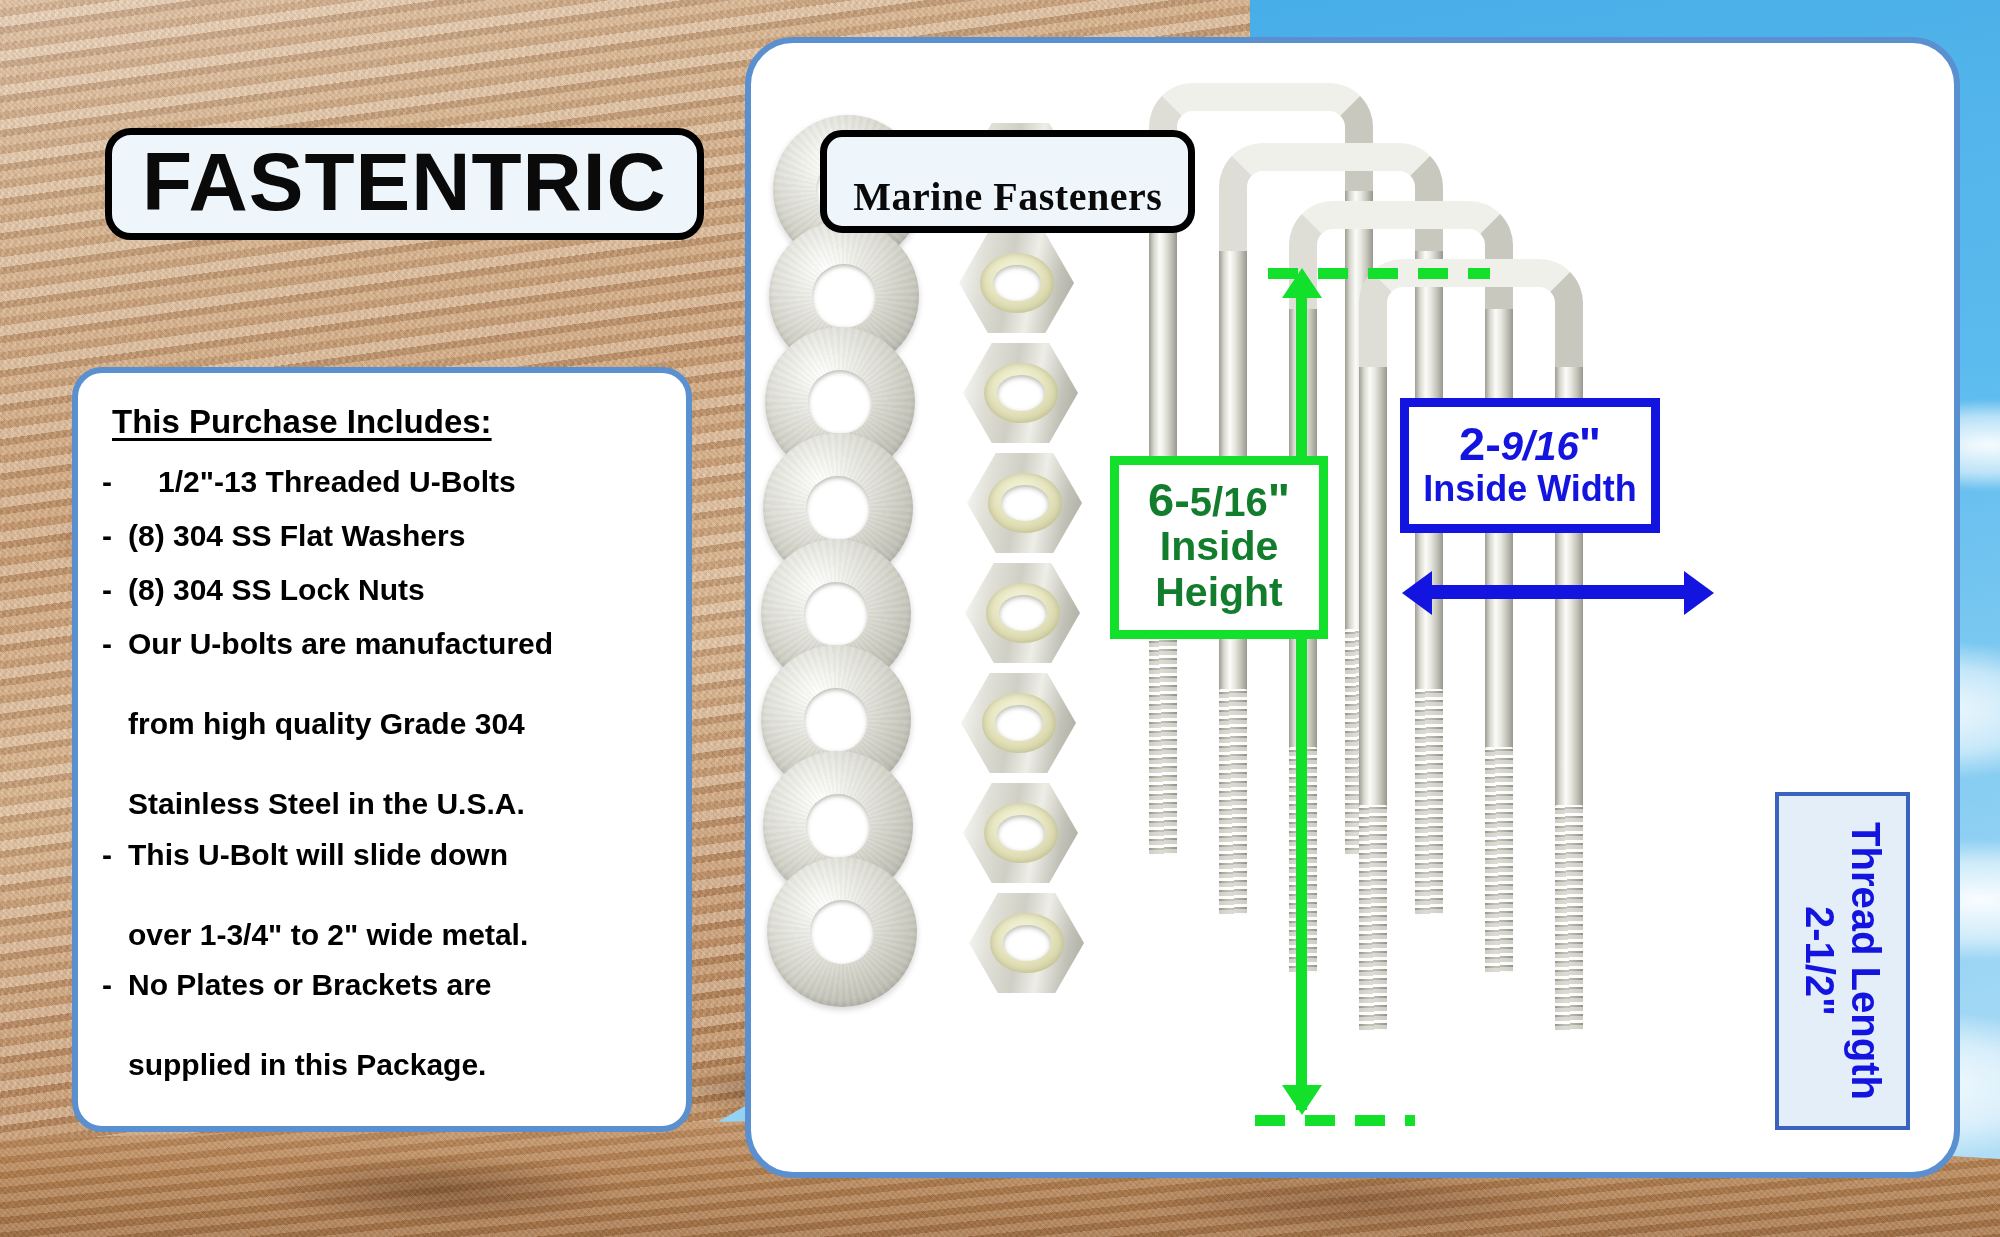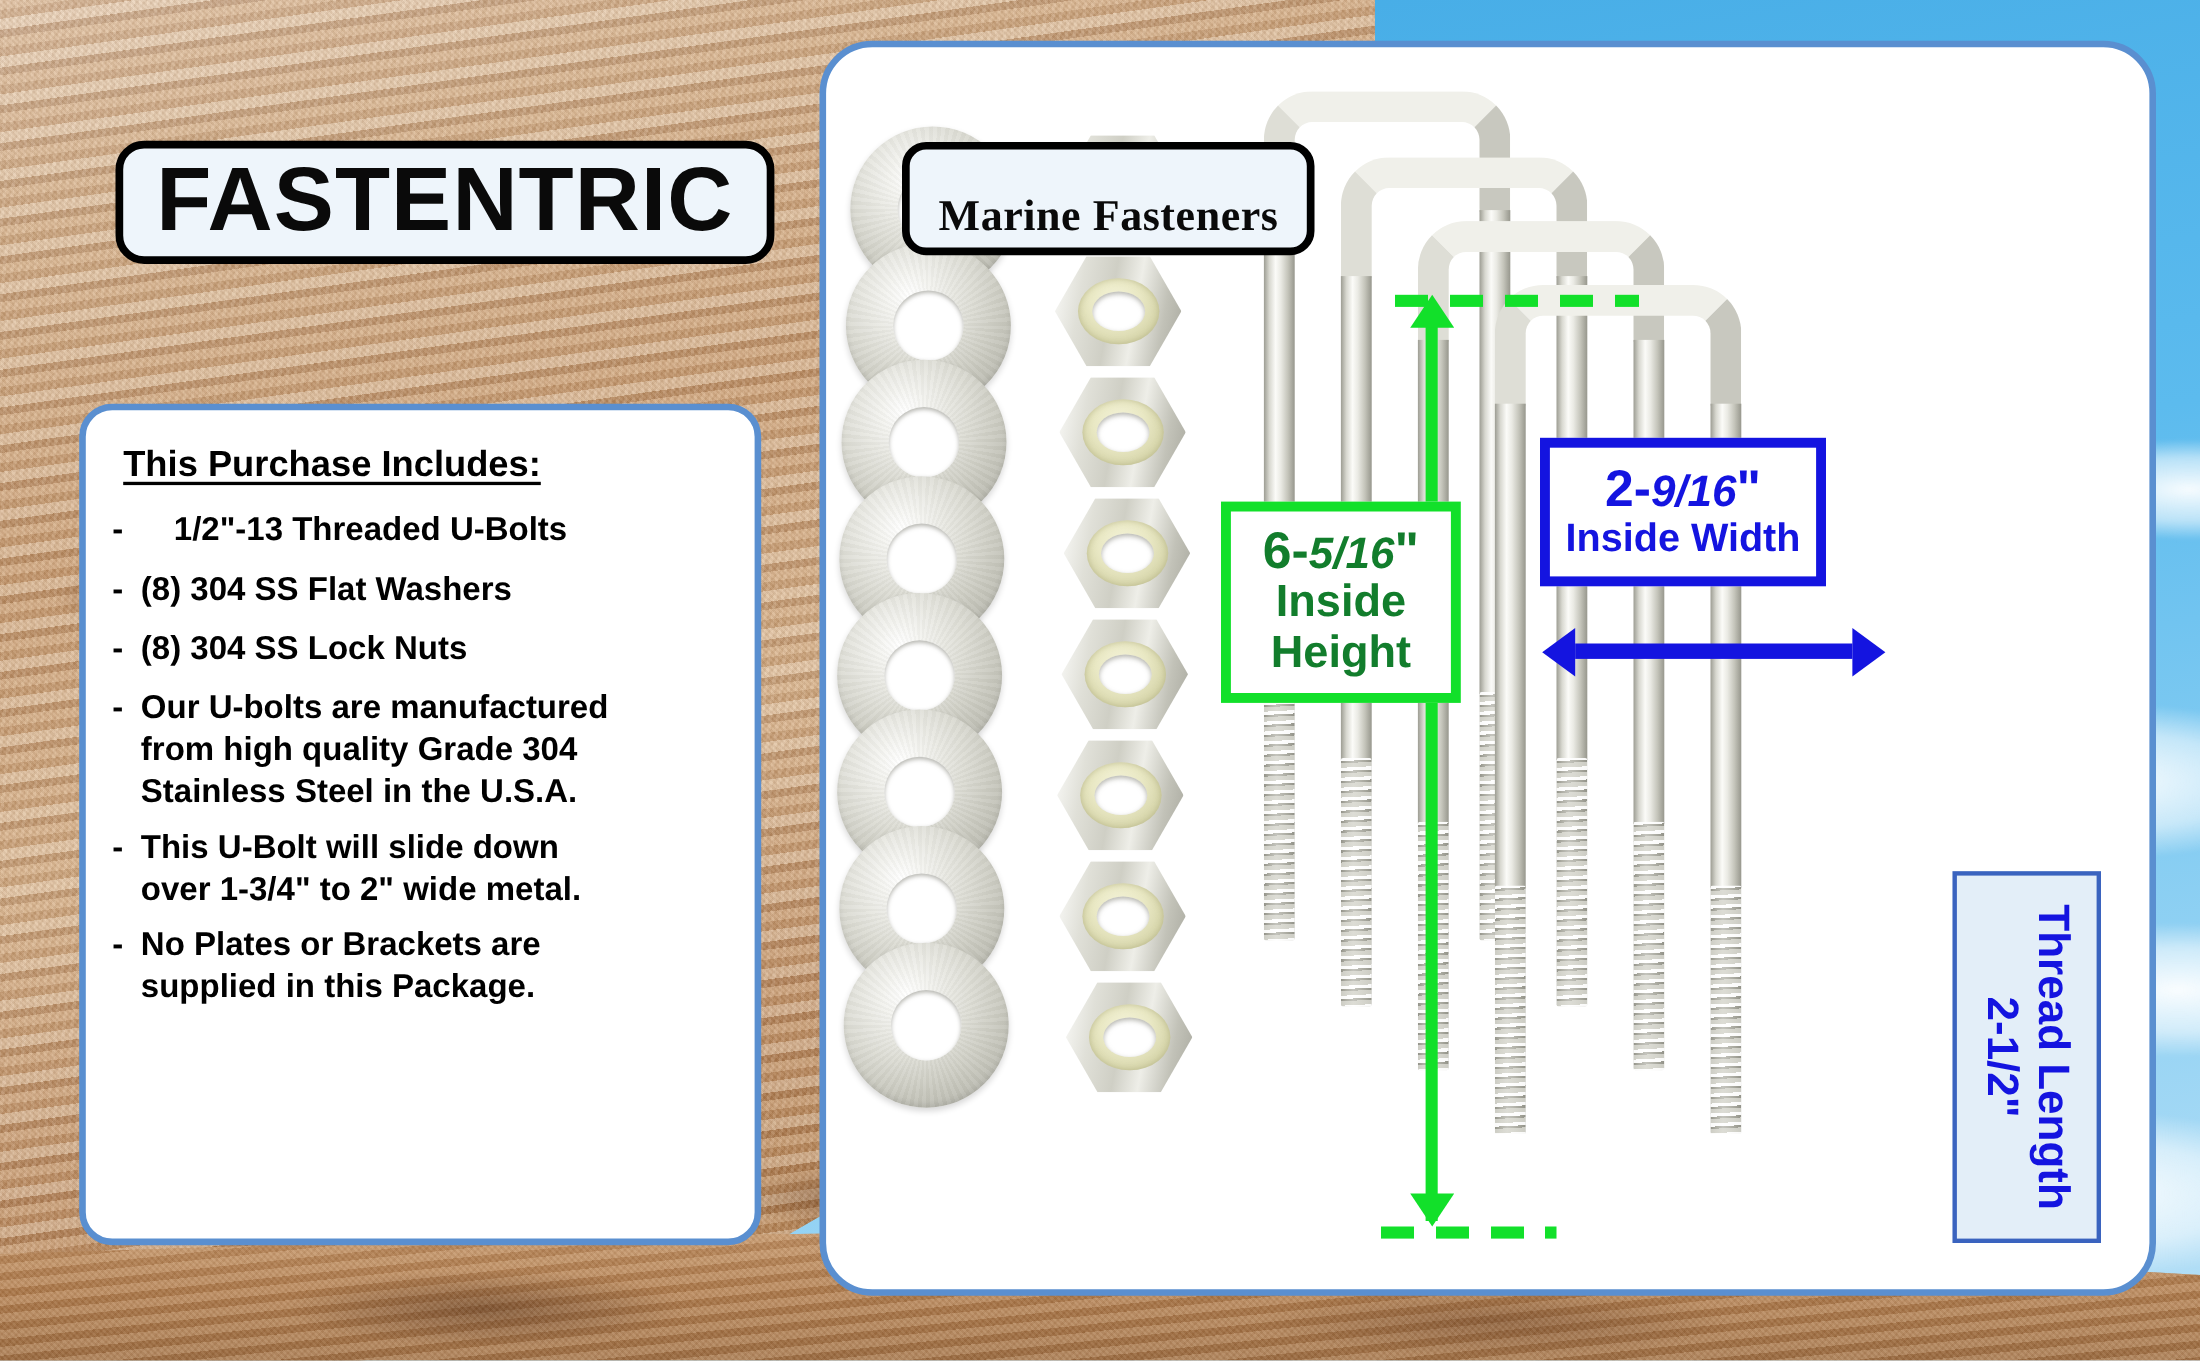--- a/index.html
+++ b/index.html
@@ -128,21 +128,21 @@
     font-size:30px;
     font-weight:bold;
     color:#000;
     line-height:1.27;
     margin-bottom:16px;
   }
   .bullet-row .dash { width:26px; flex:none; }
   .bullet-row .btext { flex:1; }
   .bullet-row.tight { margin-bottom:12px; }
   .bullet-row .btext .l2 { display:block; padding-left:30px; }
-  .bullet-row .btext .l2b { display:block; padding-left:0px; }
+  .bullet-row .btext .l2b { display:block; padding-left:0px;margin-top:42px; }
 
   
   #product-panel {
     position:absolute; left:745px; top:37px; width:1215px; height:1141px;
     background:#ffffff;
     border:6px solid #5a8fd0;
     border-radius:48px;
     z-index:5;
     overflow:hidden;
   }
@@ -245,21 +245,21 @@
     background:#ffffff;
     border:9px solid #12e02a;
     z-index:9;
     padding:10px 6px 14px 6px;
     text-align:center;
   }
   #height-callout .big {
     font-size:47px; font-weight:bold; color:#127d2c; line-height:1.05;
     white-space:nowrap;
   }
-  #height-callout .big .frac { font-style:italic; font-size:40px; }
+  #height-callout .big .frac { font-size:40px; }
   #height-callout .lbl {
     font-size:41px; font-weight:bold; color:#127d2c; line-height:1.12;
   }
 
   #width-callout {
     position:absolute;
     left:1400px; top:398px;
     width:260px;
     background:#ffffff;
     border:9px solid #1414e0;

